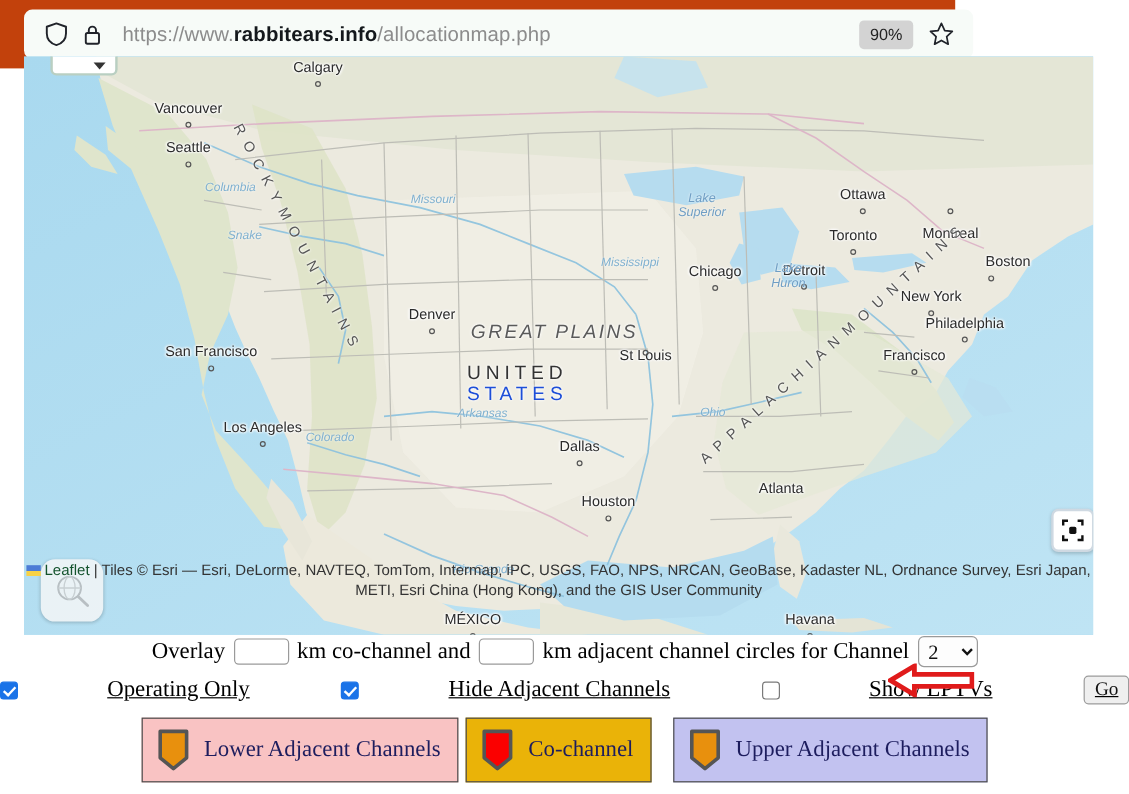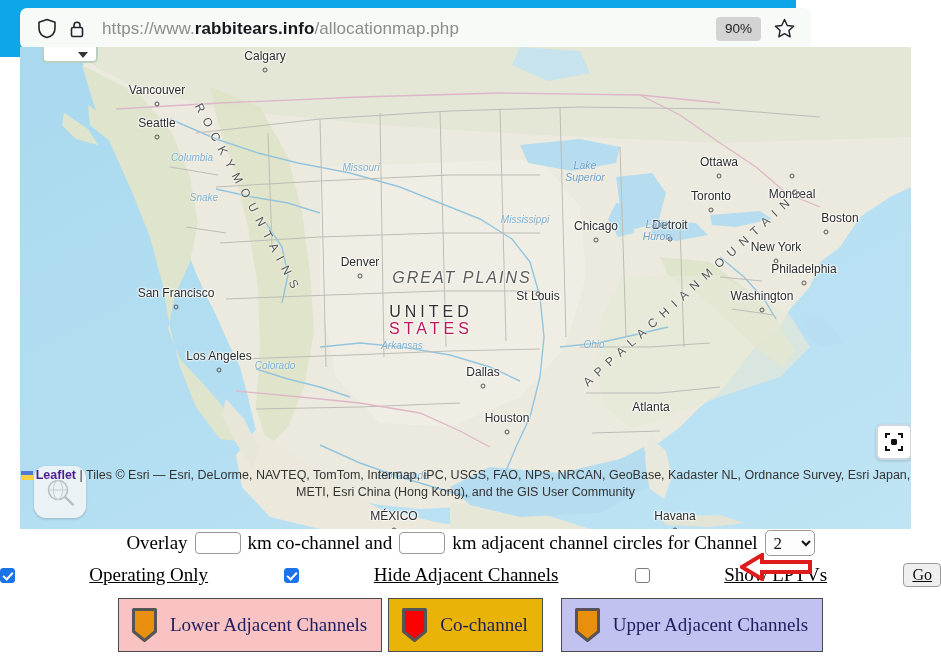--- a/index.html
+++ b/index.html
@@ -8,21 +8,21 @@
     width: 941px; height: 662px;
     overflow: hidden;
     background: #ffffff;
     font-family: "Liberation Serif", serif;
   }
 
   
   #browser-toolbar {
     position: absolute; left: 0; top: 0;
     width: 796px; height: 57px;
-    background: #0ea5e9;
+    background: #c2410c;
   }
   #urlbar {
     position: absolute; left: 20px; top: 8px;
     width: 791px; height: 41px;
     background: #f7fbf8;
     border-radius: 7px;
     display: flex; align-items: center;
     font-family: "Liberation Sans", sans-serif;
   }
   .chrome-icon {
@@ -162,21 +162,21 @@
   #attribution {
     position: absolute;
     left: 0; top: 420px;
     width: 891px;
     text-align: center;
     font-family: "Liberation Sans", sans-serif;
     font-size: 12.5px;
     line-height: 17px;
     color: #333;
   }
-  #attribution a { color: #4c1d95; text-decoration: none; font-weight: bold; }
+  #attribution a { color: #14532d; text-decoration: none; }
   #leaflet-flag {
     display: inline-block;
     width: 12px; height: 9px;
     vertical-align: -1px;
     margin-right: 3px;
     background: linear-gradient(to bottom, #4c7cd6 0 50%, #f7d246 50% 100%);
   }
 
   
   #controls {
@@ -443,41 +443,41 @@
       <div class="city" style="left: 650px; top: 185px;">Detroit</div>
       <div class="city-dot" style="left: 650px; top: 192px;"></div>
       <div class="city" style="left: 806px; top: 178px; padding-left: 28px;">Boston</div>
       <div class="city-dot" style="left: 806px; top: 185px;"></div>
       <div class="city" style="left: 576px; top: 186px;">Chicago</div>
       <div class="city-dot" style="left: 576px; top: 193px;"></div>
       <div class="city" style="left: 756px; top: 207px;">New York</div>
       <div class="city-dot" style="left: 756px; top: 214px;"></div>
       <div class="city" style="left: 784px; top: 229px;">Philadelphia</div>
       <div class="city-dot" style="left: 784px; top: 236px;"></div>
-      <div class="city" style="left: 742px; top: 256px;">Washington</div>
+      <div class="city" style="left: 742px; top: 256px;">Francisco</div>
       <div class="city-dot" style="left: 742px; top: 263px;"></div>
       <div class="city" style="left: 340px; top: 222px;">Denver</div>
       <div class="city-dot" style="left: 340px; top: 229px;"></div>
       <div class="city" style="left: 518px; top: 240px; margin-top: 16px;">St Louis</div>
       <div class="city-dot" style="left: 518px; top: 247px;"></div>
       <div class="city" style="left: 156px; top: 253px;">San Francisco</div>
       <div class="city-dot" style="left: 156px; top: 260px;"></div>
       <div class="city" style="left: 199px; top: 316px;">Los Angeles</div>
       <div class="city-dot" style="left: 199px; top: 323px;"></div>
       <div class="city" style="left: 463px; top: 332px;">Dallas</div>
       <div class="city-dot" style="left: 463px; top: 339px;"></div>
       <div class="city" style="left: 487px; top: 378px;">Houston</div>
       <div class="city-dot" style="left: 487px; top: 385px;"></div>
       <div class="city" style="left: 655px; top: 476px;">Havana</div>
       <div class="city-dot" style="left: 655px; top: 483px;"></div>
       <div class="city" style="left: 374px; top: 476px;">MÉXICO</div>
       <div class="city-dot" style="left: 374px; top: 483px;"></div>
       <div class="region" style="left: 442px; top: 231px; font-size: 16px; font-style: italic; letter-spacing: 2px;">GREAT PLAINS</div>
       <div class="region" style="left: 411px; top: 265px; font-size: 16px; letter-spacing: 4px; color: rgb(51, 51, 51);">UNITED</div>
-      <div class="region" style="left: 411px; top: 282px; font-size: 16px; letter-spacing: 4px; color: #be185d;">STATES</div>
+      <div class="region" style="left: 411px; top: 282px; font-size: 16px; letter-spacing: 4px; color: #1d4ed8;">STATES</div>
       <div class="water-label" style="left: 565px; top: 124px; text-align: center;">Lake<br>Superior</div>
       <div class="water-label" style="left: 637px; top: 183px; text-align: center;">Lake<br>Huron</div>
       <div class="river-label" style="left: 341px; top: 120px;">Missouri</div>
       <div class="river-label" style="left: 505px; top: 172px;">Mississippi</div>
       <div class="river-label" style="left: 172px; top: 110px;">Columbia</div>
       <div class="river-label" style="left: 184px; top: 150px;">Snake</div>
       <div class="river-label" style="left: 382px; top: 298px;">Arkansas</div>
       <div class="river-label" style="left: 255px; top: 318px;">Colorado</div>
       <div class="river-label" style="left: 574px; top: 297px;">Ohio</div>
       <div class="river-label" style="left: 383px; top: 428px;">Rio Grande</div>

